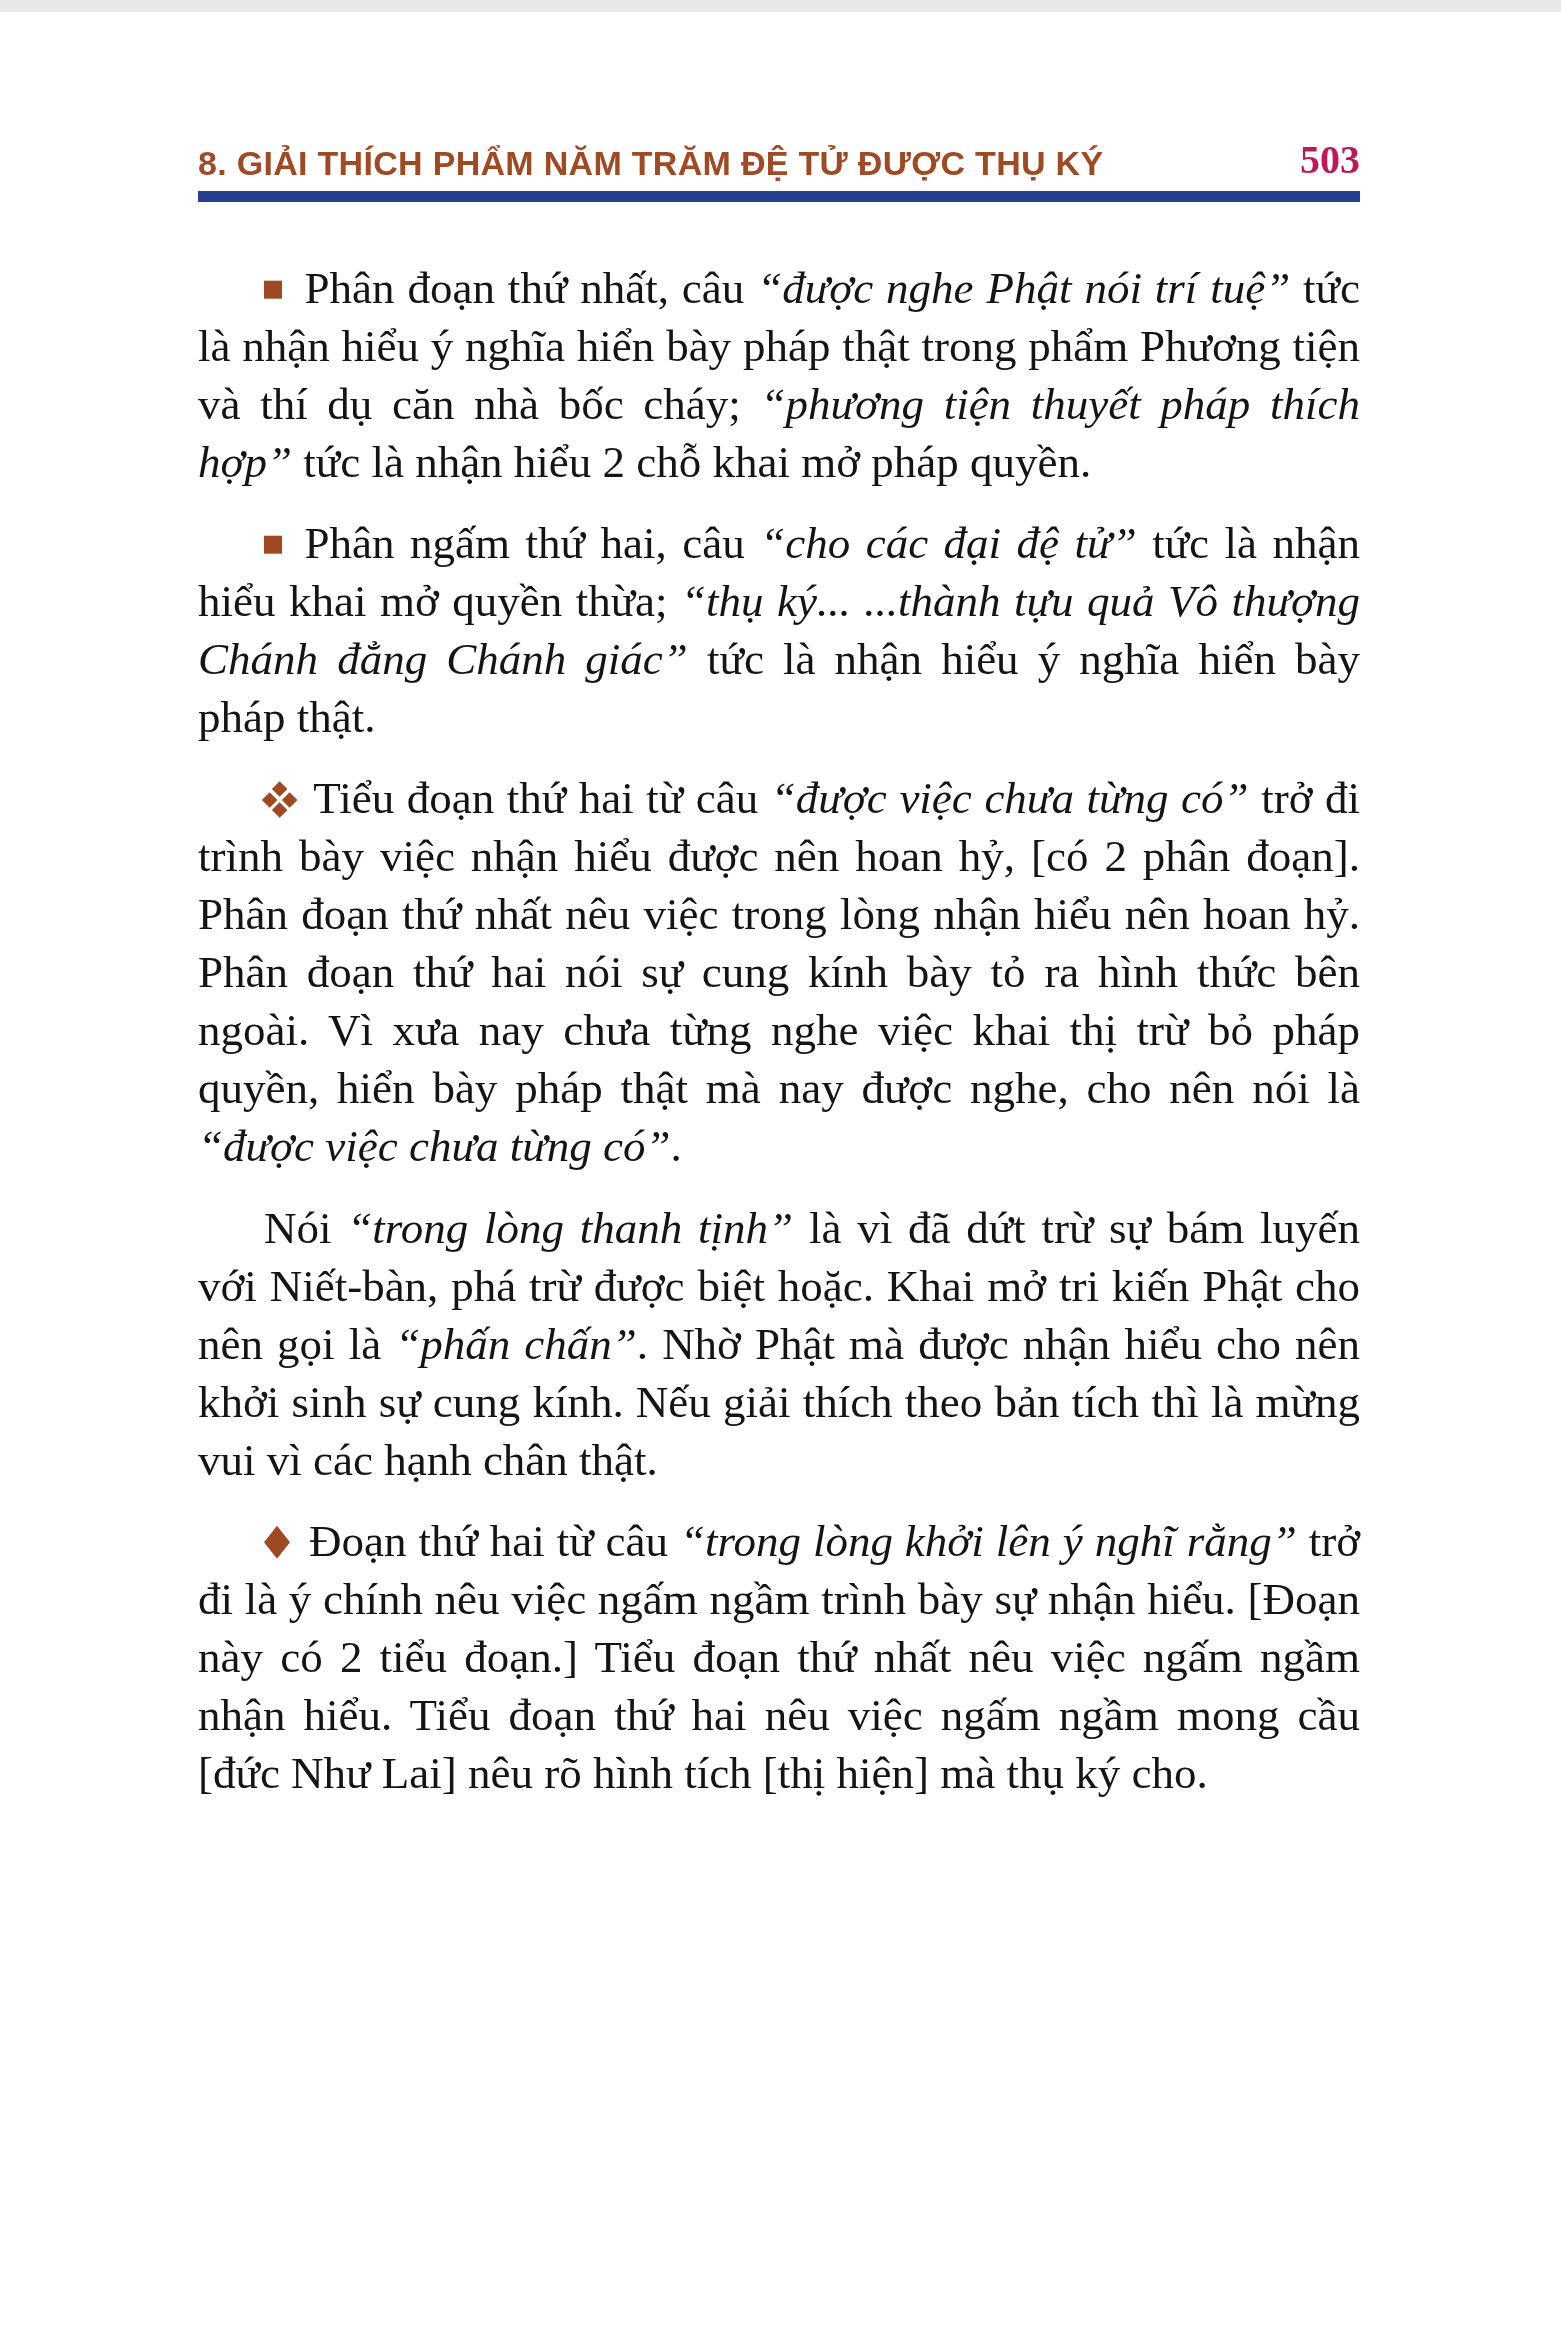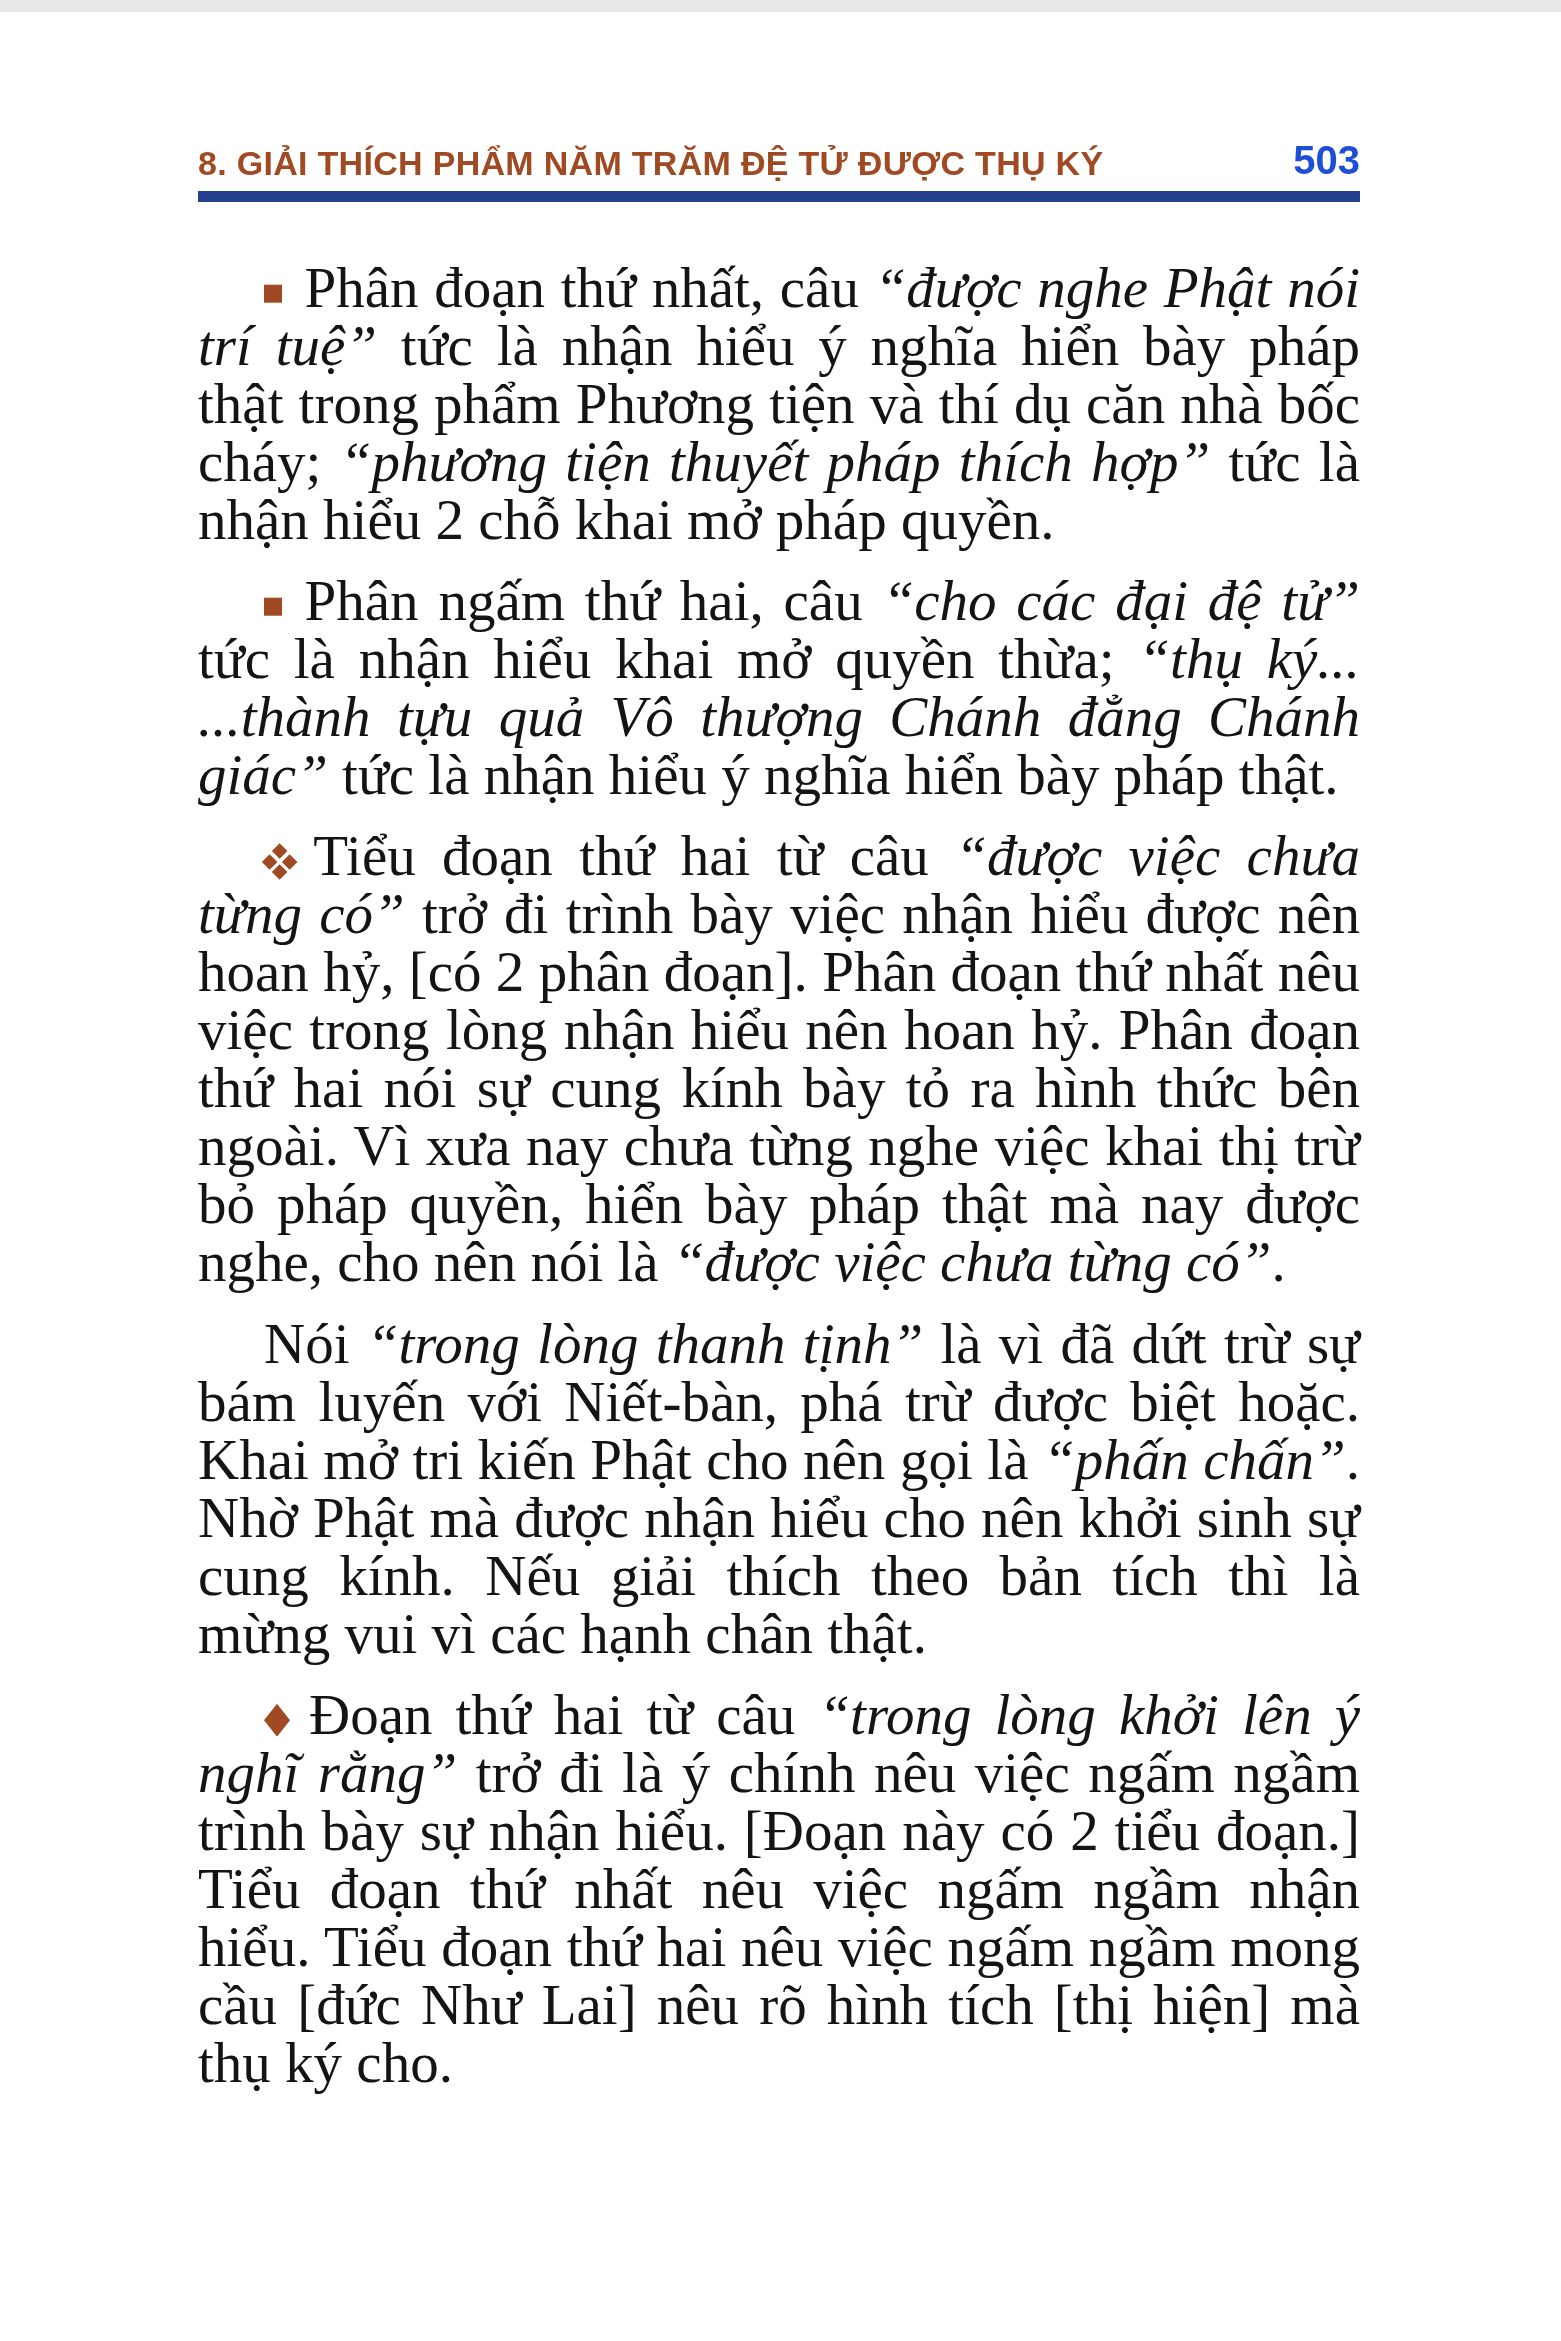--- a/index.html
+++ b/index.html
@@ -28,34 +28,34 @@
   .chapter-title {
     font-family: "Liberation Sans", "DejaVu Sans", sans-serif;
     font-weight: bold;
     font-size: 34px;
     line-height: 1;
     color: var(--accent_brown);
     letter-spacing: 0.3px;
     white-space: nowrap;
   }
   .page-number {
-    font-family: Liberation Sans, sans-serif;
+    font-family: Liberation Serif, serif;
     font-weight: bold;
     font-size: 40px;
     line-height: 1;
-    color: #1d4ed8;
+    color: #be185d;
   }
   .header-rule {
     height: 10.4px;
     background: var(--rule_blue);
     margin-top: 11.3px;
   }
   main { margin-top: 57px; }
   .para {
-    font-size: 57px;
+    font-size: 45px;
     line-height: 58px;
     text-align: justify;
     text-indent: 66px;
     margin: 0 0 23.4px 0;
   }
   .run.italic { font-style: italic; }
 
   
   .marker { display: inline-block; vertical-align: baseline; }
   .marker.square-bullet {

